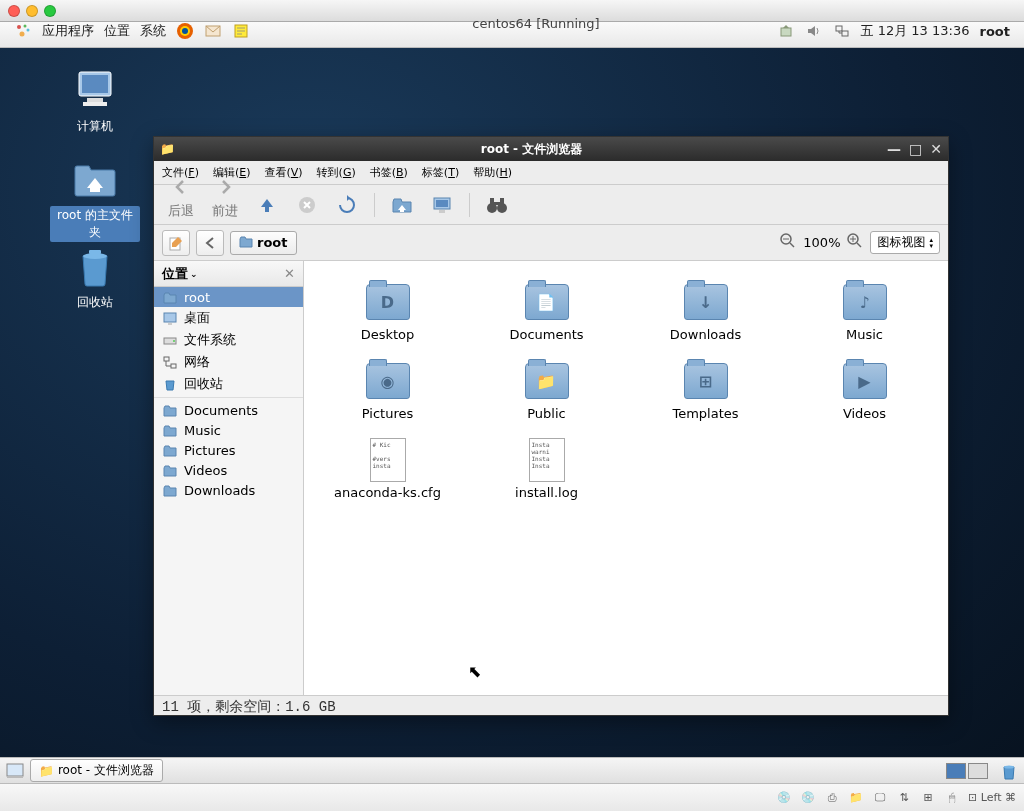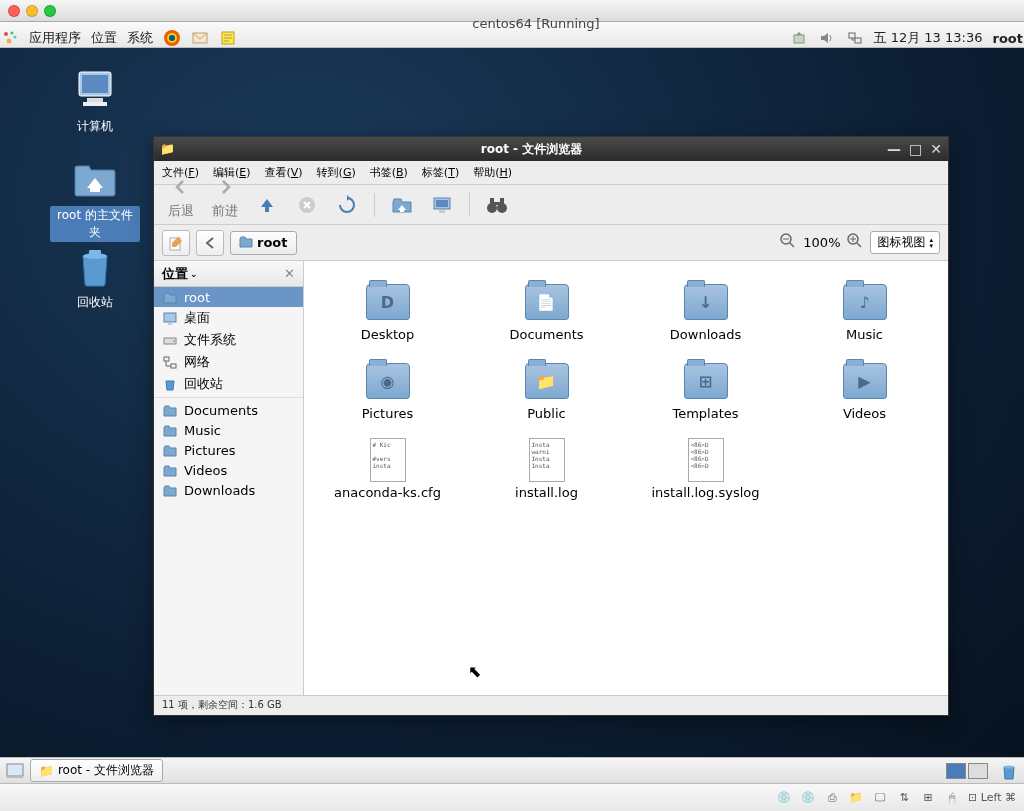--- a/index.html
+++ b/index.html
@@ -8,21 +8,21 @@
 
 .mac-titlebar { height: 22px; background: linear-gradient(#f6f6f6, #dcdcdc); display: flex; align-items: center; padding: 0 8px; border-bottom: 1px solid #aaa; }
 .mac-buttons { display: flex; gap: 6px; }
 .mac-btn { width: 12px; height: 12px; border-radius: 50%; border: 0.5px solid rgba(0,0,0,0.2); }
 .mac-close { background: #ff5f57; }
 .mac-min { background: #ffbd2e; }
 .mac-max { background: #28c940; }
 .mac-title { flex: 1; text-align: center; font-size: 13px; color: #444; margin-top: 25px; }
 
 
-.gnome-panel { height: 26px; background: linear-gradient(#fafafa, #e8e8e8); border-bottom: 1px solid #bbb; display: flex; align-items: flex-end; padding: 0 1px; font-size: 13px; color: #222; }
+.gnome-panel { height: 26px; background: linear-gradient(#fafafa, #e8e8e8); border-bottom: 1px solid #bbb; display: flex; align-items: flex-start; padding: 0 14px; font-size: 13px; color: #222; }
 .panel-left { display: flex; align-items: center; gap: 10px; }
 .panel-right { margin-left: auto; display: flex; align-items: center; gap: 10px; }
 .panel-icon { width: 18px; height: 18px; display: inline-flex; align-items: center; justify-content: center; }
 .panel-item { cursor: default; }
 
 
 .desktop { position: absolute; top: 48px; left: 0; right: 0; bottom: 28px; background: radial-gradient(ellipse at 30% 20%, #1a3a5a 0%, #0d1f35 60%, #07121f 100%); }
 .desktop-icon { position: absolute; width: 90px; text-align: center; color: #fff; font-size: 12px; cursor: pointer; }
 .desktop-icon .icn { width: 48px; height: 48px; margin: 0 auto 4px; display: flex; align-items: center; justify-content: center; }
 .desktop-icon.selected .label { background: #4a7db8; padding: 1px 4px; border-radius: 2px; }
@@ -62,21 +62,21 @@
 
 .fm-content { flex: 1; padding: 16px 8px; overflow: auto; }
 .icon-grid { display: grid; grid-template-columns: repeat(4, 1fr); gap: 10px 8px; }
 .file-item { text-align: center; font-size: 13px; cursor: pointer; padding: 4px; }
 .file-item .ficn { width: 48px; height: 42px; margin: 0 auto 4px; display: flex; align-items: center; justify-content: center; }
 .folder-icon { width: 44px; height: 36px; background: linear-gradient(#a8c4e0, #7da8d0); border-radius: 4px 4px 3px 3px; position: relative; border: 1px solid #5a85b0; }
 .folder-icon::before { content: ""; position: absolute; top: -5px; left: 2px; width: 16px; height: 6px; background: #8ab0d5; border-radius: 2px 2px 0 0; border: 1px solid #5a85b0; border-bottom: none; }
 .folder-glyph { position: absolute; inset: 0; display: flex; align-items: center; justify-content: center; color: #4a6a8a; font-size: 16px; font-weight: bold; }
 .text-file { width: 36px; height: 44px; background: #fff; border: 1px solid #aaa; font-size: 6px; line-height: 7px; padding: 2px; text-align: left; color: #555; font-family: monospace; overflow: hidden; }
 
-.fm-status { height: 20px; border-top: 1px solid #ccc; background: #ededed; font-size: 10px; padding: 2px 8px; color: #333; }
+.fm-status { height: 20px; border-top: 1px solid #ccc; background: #ededed; font-size: 14px; padding: 2px 8px; color: #333; font-family: Liberation Mono, monospace; }
 
 
 .taskbar { position: absolute; bottom: 28px; left: 0; right: 0; height: 26px; background: linear-gradient(#f5f5f5, #e0e0e0); border-top: 1px solid #bbb; display: flex; align-items: center; padding: 0 6px; gap: 6px; font-size: 12px; }
 .task-btn { border: 1px solid #aaa; background: linear-gradient(#fff,#eee); border-radius: 3px; padding: 2px 8px; display: flex; align-items: center; gap: 4px; cursor: pointer; }
 .workspace { margin-left: auto; display: flex; gap: 2px; }
 .ws { width: 20px; height: 16px; border: 1px solid #888; background: #ddd; }
 .ws.active { background: #4a7db8; }
 
 
 .vm-status { position: absolute; bottom: 0; left: 0; right: 0; height: 28px; background: linear-gradient(#f8f8f8,#e8e8e8); border-top: 1px solid #bbb; display: flex; align-items: center; justify-content: flex-end; padding: 0 8px; gap: 8px; font-size: 11px; color: #555; }
@@ -489,26 +489,20 @@
                 <div class="text-file"># Kic<br><br>#vers<br>insta</div>
               </div>
               <div>anaconda-ks.cfg</div>
             </div>
             <div class="file-item">
               <div class="ficn">
                 <div class="text-file">Insta<br>warni<br>Insta<br>Insta</div>
               </div>
               <div>install.log</div>
             </div>
-            <div class="file-item">
-              <div class="ficn">
-                <div class="text-file">&lt;86&gt;D<br>&lt;86&gt;D<br>&lt;86&gt;D<br>&lt;86&gt;D</div>
-              </div>
-              <div>install.log.syslog</div>
-            </div>
           </div>
       </div>
     </div>
 
     <div class="fm-status">11 项，剩余空间：1.6 GB</div>
   </div>
 </div>
 
 <div class="taskbar">
   <span class="panel-icon">

